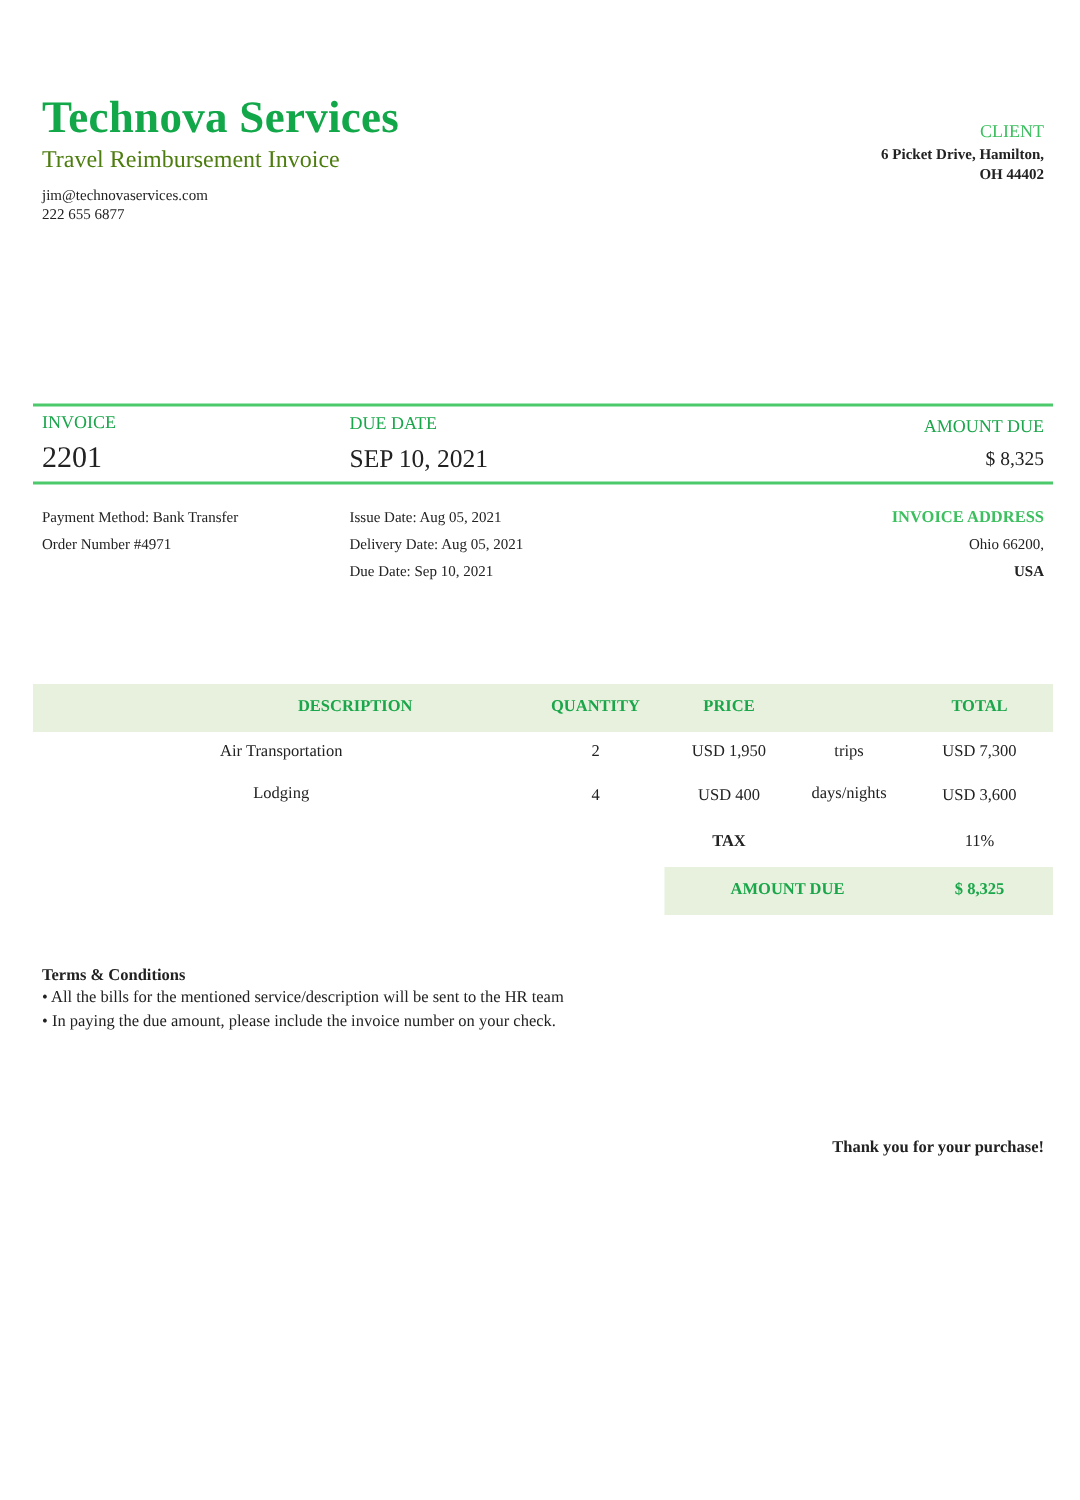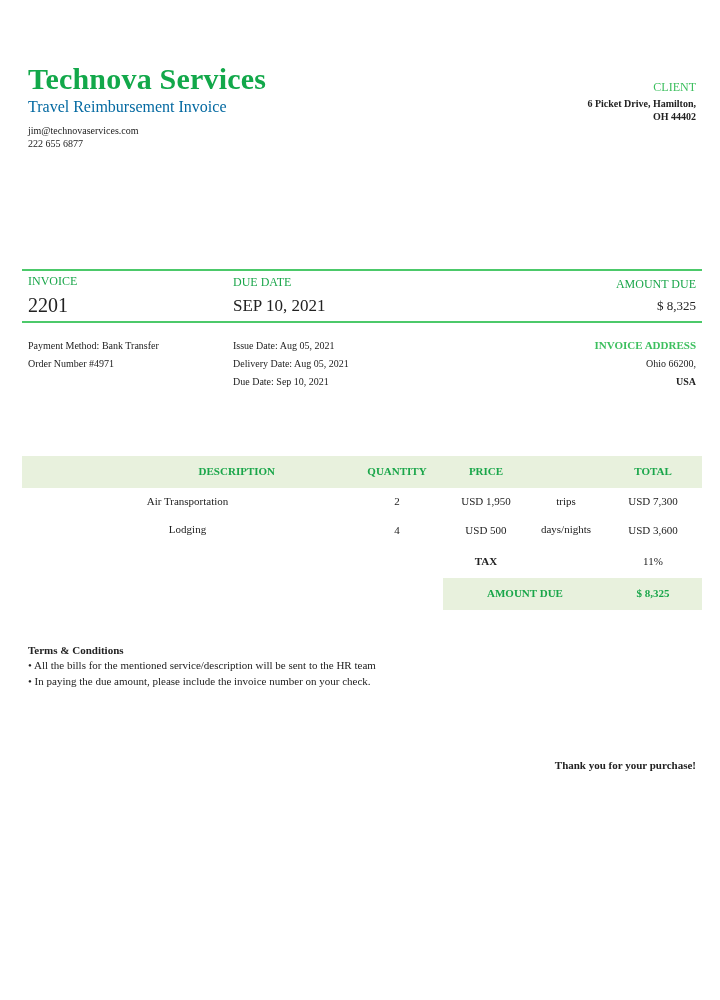--- a/index.html
+++ b/index.html
@@ -4,21 +4,21 @@
   <style>
     html, body { margin: 0; padding: 0; background: #ffffff; }
     body {
       width: 720px; height: 1000px; position: relative; overflow: hidden;
       font-family: "Liberation Serif", "DejaVu Serif", serif; color: #1a1a1a;
     }
     .abs { position: absolute; }
 
     
     .company { left: 28px; top: 62px; font-size: 30px; font-weight: bold; color: #12a84a; letter-spacing: 0.2px; }
-    .subtitle { left: 28px; top: 98px; font-size: 16px; color: #0369a1; }
+    .subtitle { left: 28px; top: 98px; font-size: 16px; color: #4d7c0f; }
     .email { left: 28px; top: 125px; font-size: 10px; color: #222; }
     .phone { left: 28px; top: 138px; font-size: 10px; color: #222; }
 
     .client-block { right: 24px; top: 80px; text-align: right; }
     .client-label { font-size: 12px; color: #3cbf5e; margin-bottom: 2px; }
     .client-line { font-size: 10px; font-weight: bold; color: #222; line-height: 13px; }
 
     
     .rule { left: 22px; width: 680px; height: 2px; background: #4cc96a; }
     .lbl-sm { font-size: 12px; color: #1aa64a; }
@@ -77,21 +77,21 @@
 <div>
   <div class="abs td" style="left:100px; width:175px; top:495px;">Air Transportation</div>
   <div class="abs td" style="left:357px; width:80px; top:495px;">2</div>
   <div class="abs td" style="left:448px; width:76px; top:495px;">USD 1,950</div>
   <div class="abs td" style="left:530px; width:72px; top:495px;text-align:center;">trips</div>
   <div class="abs td" style="left:614px; width:78px; top:495px;">USD 7,300</div>
 </div>
 <div>
   <div class="abs td" style="left:100px; width:175px; top:523px;">Lodging</div>
   <div class="abs td" style="left:357px; width:80px; top:524px;">4</div>
-  <div class="abs td" style="left:448px; width:76px; top:524px;">USD 500</div>
+  <div class="abs td" style="left:448px; width:76px; top:524px;">USD 400</div>
   <div class="abs td" style="left:530px; width:72px; top:523px;">days/nights</div>
   <div class="abs td" style="left:614px; width:78px; top:524px;">USD 3,600</div>
 </div>
 
 <div class="abs td" style="left:456px; width:60px; top:555px; font-weight:bold;">TAX</div>
 <div class="abs td" style="left:614px; width:78px; top:555px;">11%</div>
 
 <div class="abs amount-band"></div>
 <div class="abs" style="left:470px; width:110px; top:587px; font-size:11px; font-weight:bold; color:#1aa64a; text-align:center;">AMOUNT DUE</div>
 <div class="abs" style="left:614px; width:78px; top:587px; font-size:11px; font-weight:bold; color:#1aa64a; text-align:center;">$ 8,325</div>

